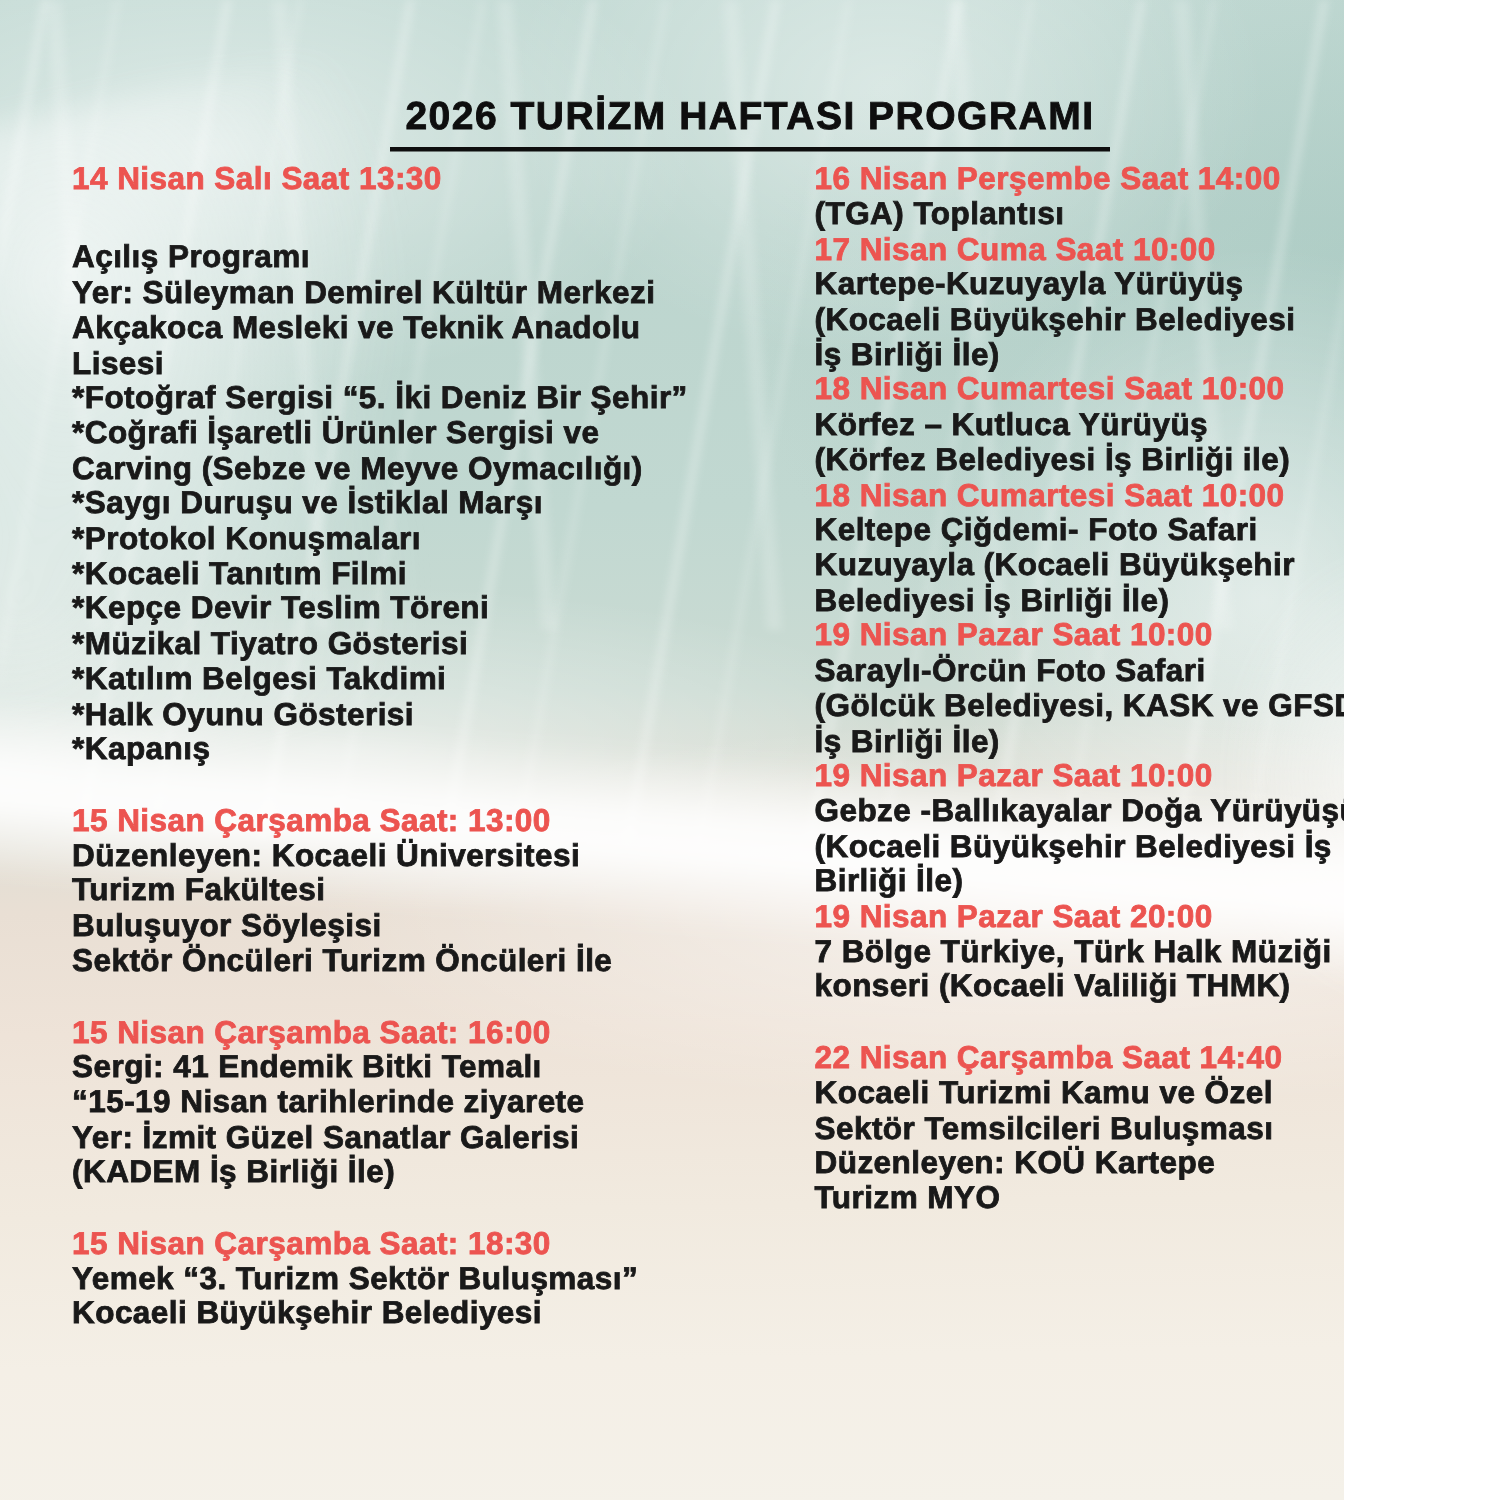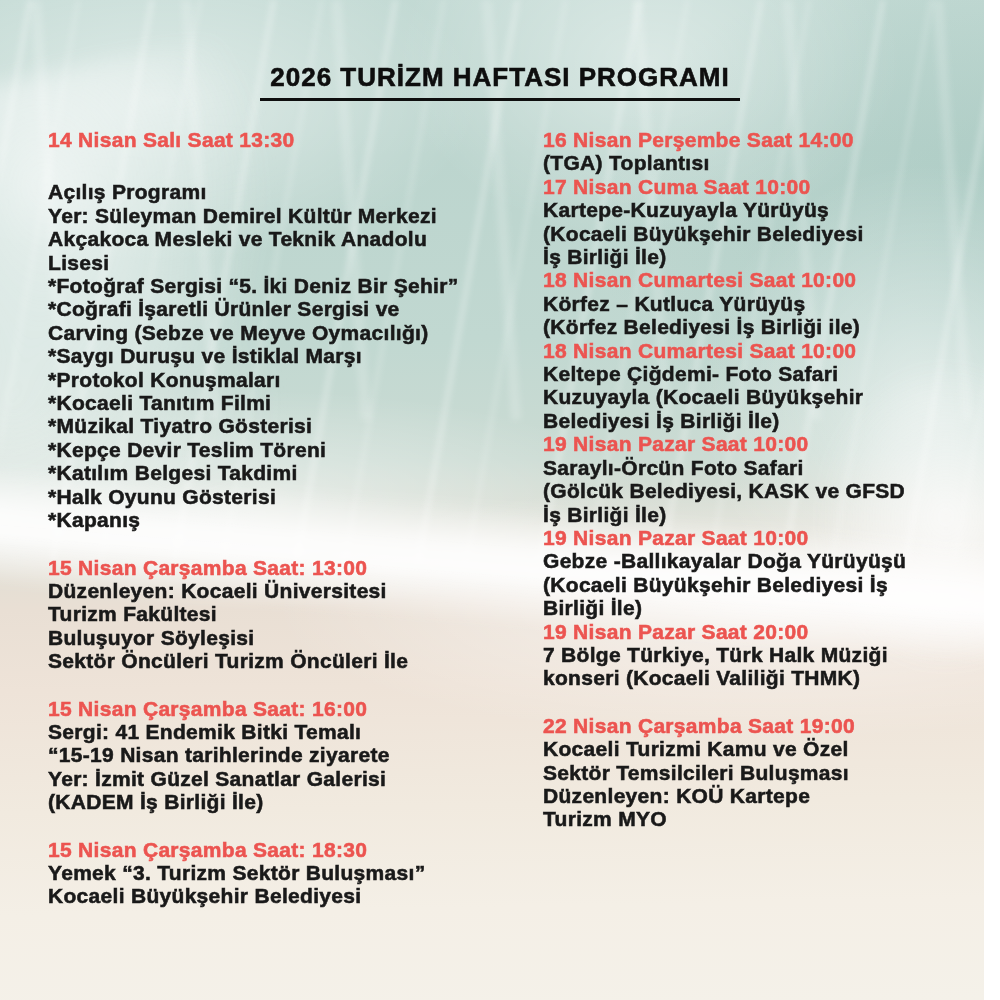--- a/index.html
+++ b/index.html
@@ -2,21 +2,21 @@
 <html lang="tr"><head>
 <meta charset="utf-8">
 <style>
   html,body{margin:0;padding:0;}
   body{
     width:1000px;height:1000px;
     font-family:"Liberation Sans","DejaVu Sans",sans-serif;
     -webkit-font-smoothing:antialiased;
   }
   .poster{
-    position:relative;width:984px;height:1000px;overflow:hidden;
+    position:relative;width:896px;height:1000px;overflow:hidden;
     background:
       radial-gradient(ellipse 520px 260px at 16% 10%, rgba(255,255,255,.50), transparent 62%),
       radial-gradient(ellipse 420px 300px at 66% 6%,  rgba(255,255,255,.42), transparent 60%),
       radial-gradient(ellipse 360px 380px at 94% 40%, rgba(255,255,255,.55), transparent 62%),
       radial-gradient(ellipse 620px 170px at 25% 50%, rgba(255,255,255,.45), transparent 65%),
       radial-gradient(ellipse 760px 200px at 78% 61%, rgba(255,255,255,.55), transparent 65%),
       radial-gradient(ellipse 700px 420px at 110% 22%, rgba(150,190,182,.45), transparent 70%),
       linear-gradient(179deg,
         #c3dad4 0%, #bcd5ce 16%, #c1d8d1 34%, #cbdbd3 46%,
         #ddded4 53%, #e9dfd4 60%, #eee3d8 68%, #f1eadf 80%,
@@ -58,21 +58,21 @@
   }
   .title{
     position:absolute;left:0;top:62px;width:1000px;text-align:center;
   }
   .title span{
     display:inline-block;
     font-size:26px;font-weight:700;letter-spacing:1px;color:#0e0e0e;
     border-bottom:3.5px solid #0e0e0e;padding:0 10px 5px 10px;
     -webkit-text-stroke:.6px #0e0e0e;
   }
-  .col{position:absolute;top:128px;}
+  .col{position:absolute;top:108px;}
   .col-left{left:48px;width:475px;}
   .col-right{left:543px;width:450px;}
   .line,.hdr{
     font-size:21px;line-height:23.4px;font-weight:700;
     letter-spacing:.3px;white-space:nowrap;
   }
   .line{color:#191919;-webkit-text-stroke:.55px #191919;}
   .hdr{color:#ec5450;-webkit-text-stroke:.55px #ec5450;}
   .gap-before{margin-top:24px;}
   .hdr.gap-after{margin-bottom:29px;}
@@ -97,22 +97,22 @@
         <div class="line">Açılış Programı</div>
         <div class="line">Yer: Süleyman Demirel Kültür Merkezi</div>
         <div class="line">Akçakoca Mesleki ve Teknik Anadolu</div>
         <div class="line">Lisesi</div>
         <div class="line">*Fotoğraf Sergisi “5. İki Deniz Bir Şehir”</div>
         <div class="line">*Coğrafi İşaretli Ürünler Sergisi ve</div>
         <div class="line">Carving (Sebze ve Meyve Oymacılığı)</div>
         <div class="line">*Saygı Duruşu ve İstiklal Marşı</div>
         <div class="line">*Protokol Konuşmaları</div>
         <div class="line">*Kocaeli Tanıtım Filmi</div>
+        <div class="line">*Kepçe Devir Teslim Töreni</div>
         <div class="line">*Müzikal Tiyatro Gösterisi</div>
-        <div class="line">*Kepçe Devir Teslim Töreni</div>
         <div class="line">*Katılım Belgesi Takdimi</div>
         <div class="line">*Halk Oyunu Gösterisi</div>
         <div class="line">*Kapanış</div>
       </div>
       <div class="section gap-before">
         <div class="hdr">15 Nisan Çarşamba Saat: 13:00</div>
         <div class="line">Düzenleyen: Kocaeli Üniversitesi</div>
         <div class="line">Turizm Fakültesi</div>
         <div class="line">Buluşuyor Söyleşisi</div>
         <div class="line">Sektör Öncüleri Turizm Öncüleri İle</div>
@@ -163,20 +163,20 @@
         <div class="line">Gebze -Ballıkayalar Doğa Yürüyüşü</div>
         <div class="line">(Kocaeli Büyükşehir Belediyesi İş</div>
         <div class="line">Birliği İle)</div>
       </div>
       <div class="section">
         <div class="hdr">19 Nisan Pazar Saat 20:00</div>
         <div class="line">7 Bölge Türkiye, Türk Halk Müziği</div>
         <div class="line">konseri (Kocaeli Valiliği THMK)</div>
       </div>
       <div class="section gap-before">
-        <div class="hdr">22 Nisan Çarşamba Saat 19:00</div>
+        <div class="hdr">22 Nisan Çarşamba Saat 14:40</div>
         <div class="line">Kocaeli Turizmi Kamu ve Özel</div>
         <div class="line">Sektör Temsilcileri Buluşması</div>
         <div class="line">Düzenleyen: KOÜ Kartepe</div>
         <div class="line">Turizm MYO</div>
       </div>
     </div>
 </div>
 
 </body></html>

